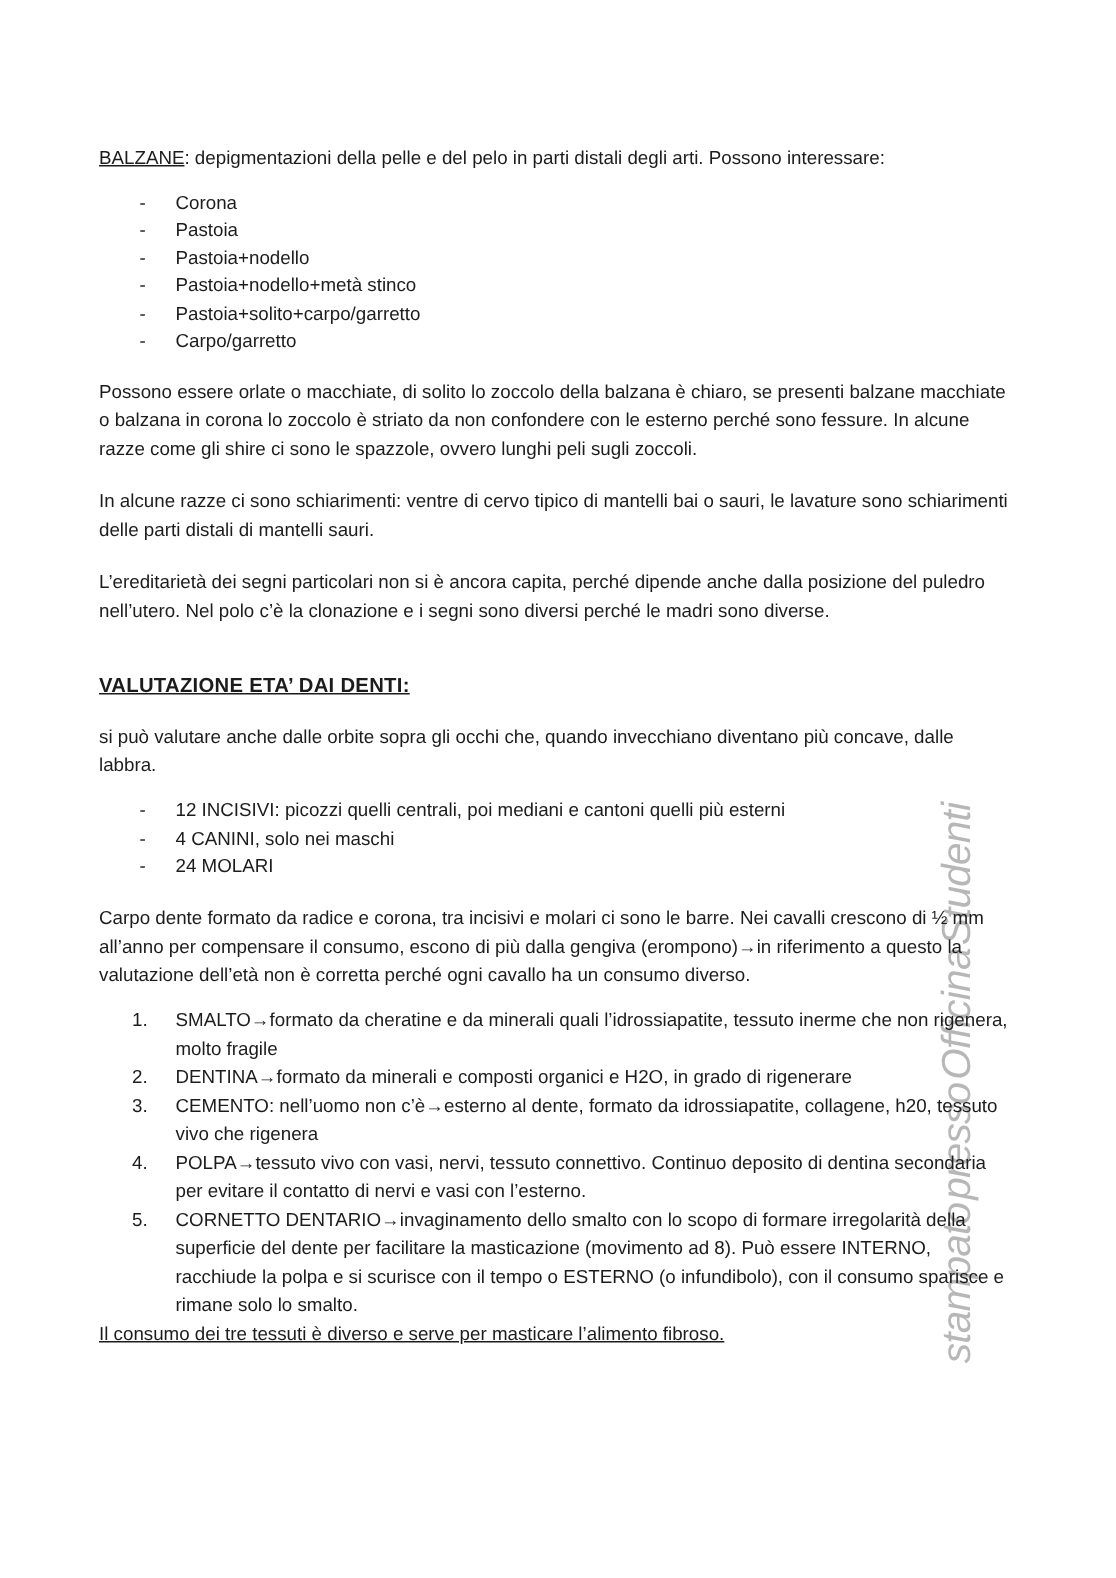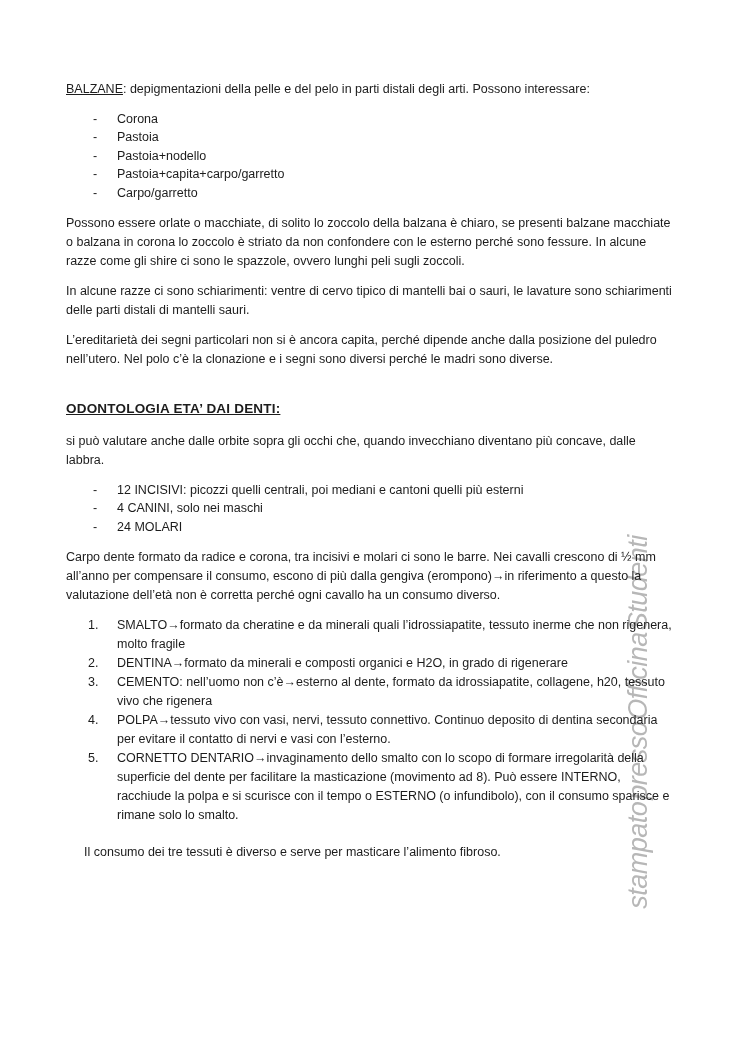--- a/index.html
+++ b/index.html
@@ -30,21 +30,21 @@
   }
   .content {
     position: absolute;
     left: 66px;
     top: 80px;
     width: 610px;
     z-index: 2;
     font-size: 12.5px;
     line-height: 19px;
   }
-  p { margin: 0 0 11px 0; }
+  p { margin: 16px 0 11px 0; }
   .term { text-decoration: underline; }
   h2.doc-heading {
     margin: 30px 0 14px 0;
     font-size: 13.5px;
     line-height: 19px;
     font-weight: bold;
     text-decoration: underline;
     letter-spacing: 0.2px;
   }
   ul.dash-list {
@@ -71,48 +71,49 @@
   ol.num-list li {
     position: relative;
     padding-left: 29px;
     counter-increment: n;
   }
   ol.num-list li::before {
     content: counter(n) ".";
     position: absolute;
     left: 0;
   }
-  .tight { margin: 18px; }
+  .tight { margin: 0; text-decoration: underline; }
 </style>
 </head>
 <body>
 
 <div class="page">
 
   <div class="watermark">stampato presso Officina Studenti</div>
 
   <div class="content">
 
     <p><span class="term">BALZANE</span><span>: depigmentazioni della pelle e del pelo in parti distali degli arti. Possono interessare:</span></p>
 
     <ul class="dash-list">
       <li>Corona</li>
       <li>Pastoia</li>
       <li>Pastoia+nodello</li>
-      <li>Pastoia+capita+carpo/garretto</li>
+      <li>Pastoia+nodello+metà stinco</li>
+      <li>Pastoia+solito+carpo/garretto</li>
       <li>Carpo/garretto</li>
     </ul>
 
     <p>Possono essere orlate o macchiate, di solito lo zoccolo della balzana è chiaro, se presenti balzane macchiate o balzana in corona lo zoccolo è striato da non confondere con le esterno perché sono fessure. In alcune razze come gli shire ci sono le spazzole, ovvero lunghi peli sugli zoccoli.</p>
 
     <p>In alcune razze ci sono schiarimenti: ventre di cervo tipico di mantelli bai o sauri, le lavature sono schiarimenti delle parti distali di mantelli sauri.</p>
 
     <p>L’ereditarietà dei segni particolari non si è ancora capita, perché dipende anche dalla posizione del puledro nell’utero. Nel polo c’è la clonazione e i segni sono diversi perché le madri sono diverse.</p>
 
-    <h2 class="doc-heading">ODONTOLOGIA ETA’ DAI DENTI:</h2>
+    <h2 class="doc-heading">VALUTAZIONE ETA’ DAI DENTI:</h2>
 
     <p>si può valutare anche dalle orbite sopra gli occhi che, quando invecchiano diventano più concave, dalle labbra.</p>
 
 
     <ul class="dash-list">
       <li>12 INCISIVI: picozzi quelli centrali, poi mediani e cantoni quelli più esterni</li>
       <li>4 CANINI, solo nei maschi</li>
       <li>24 MOLARI</li>
     </ul>
 

